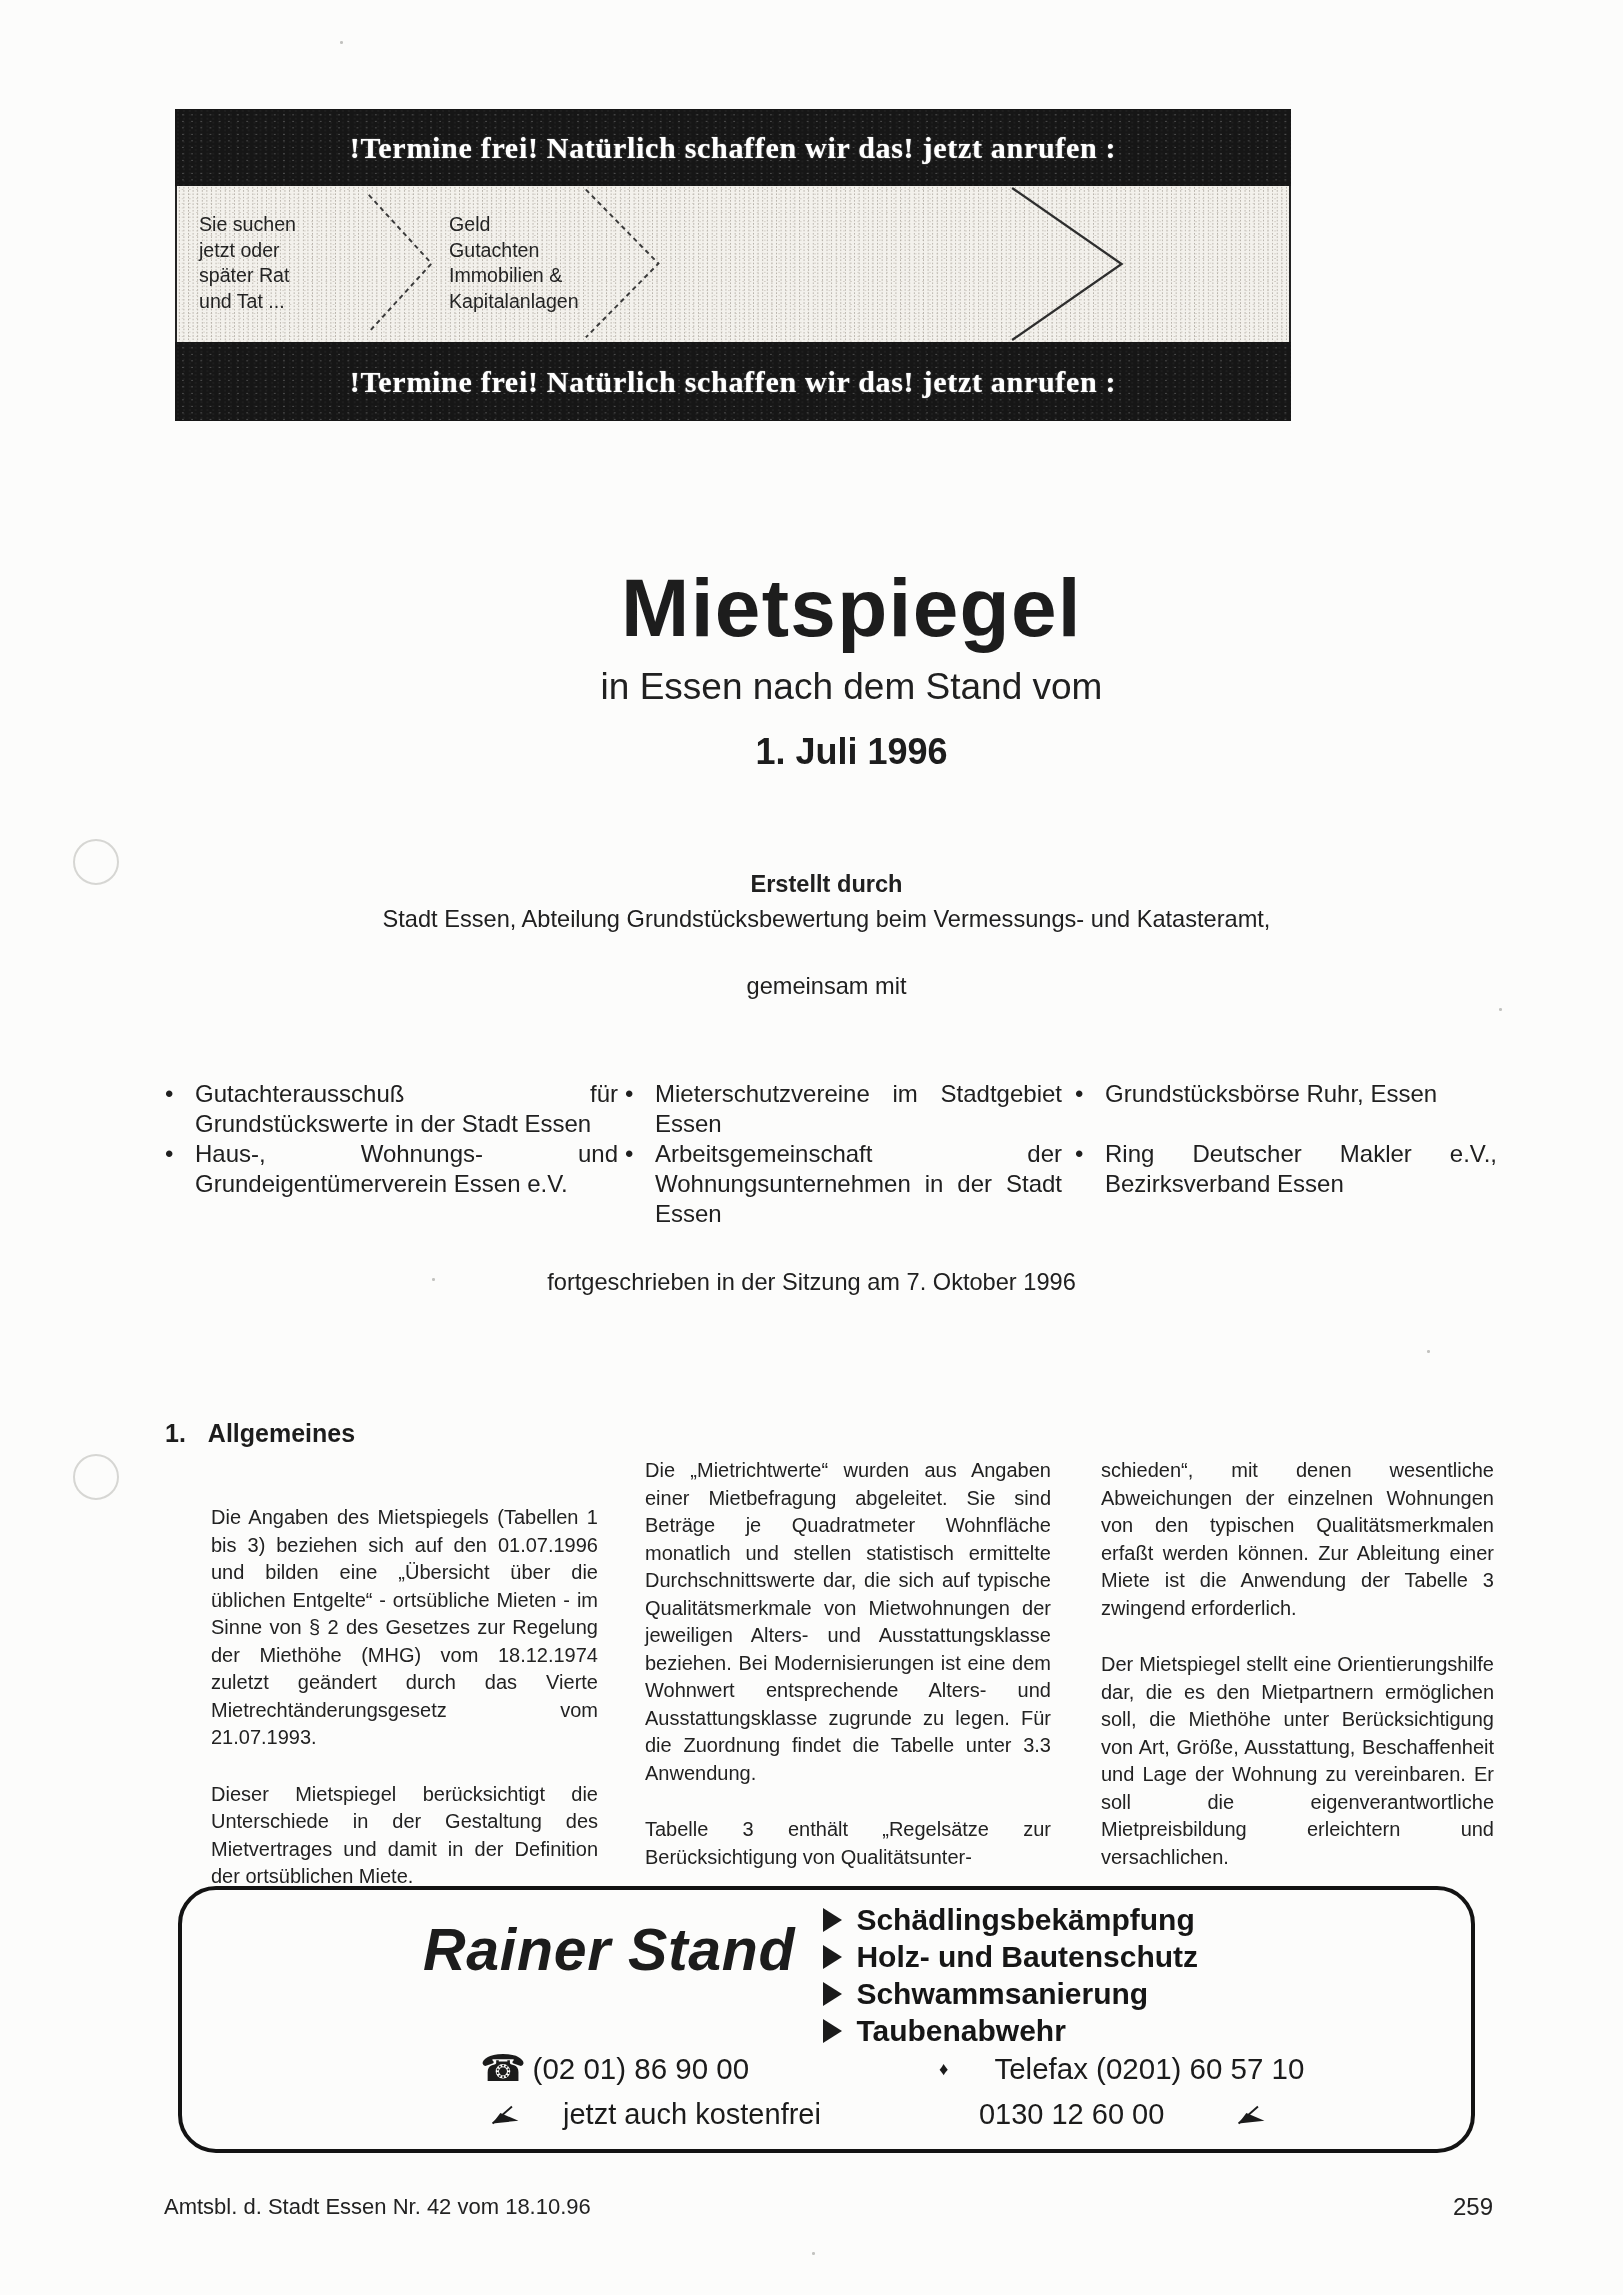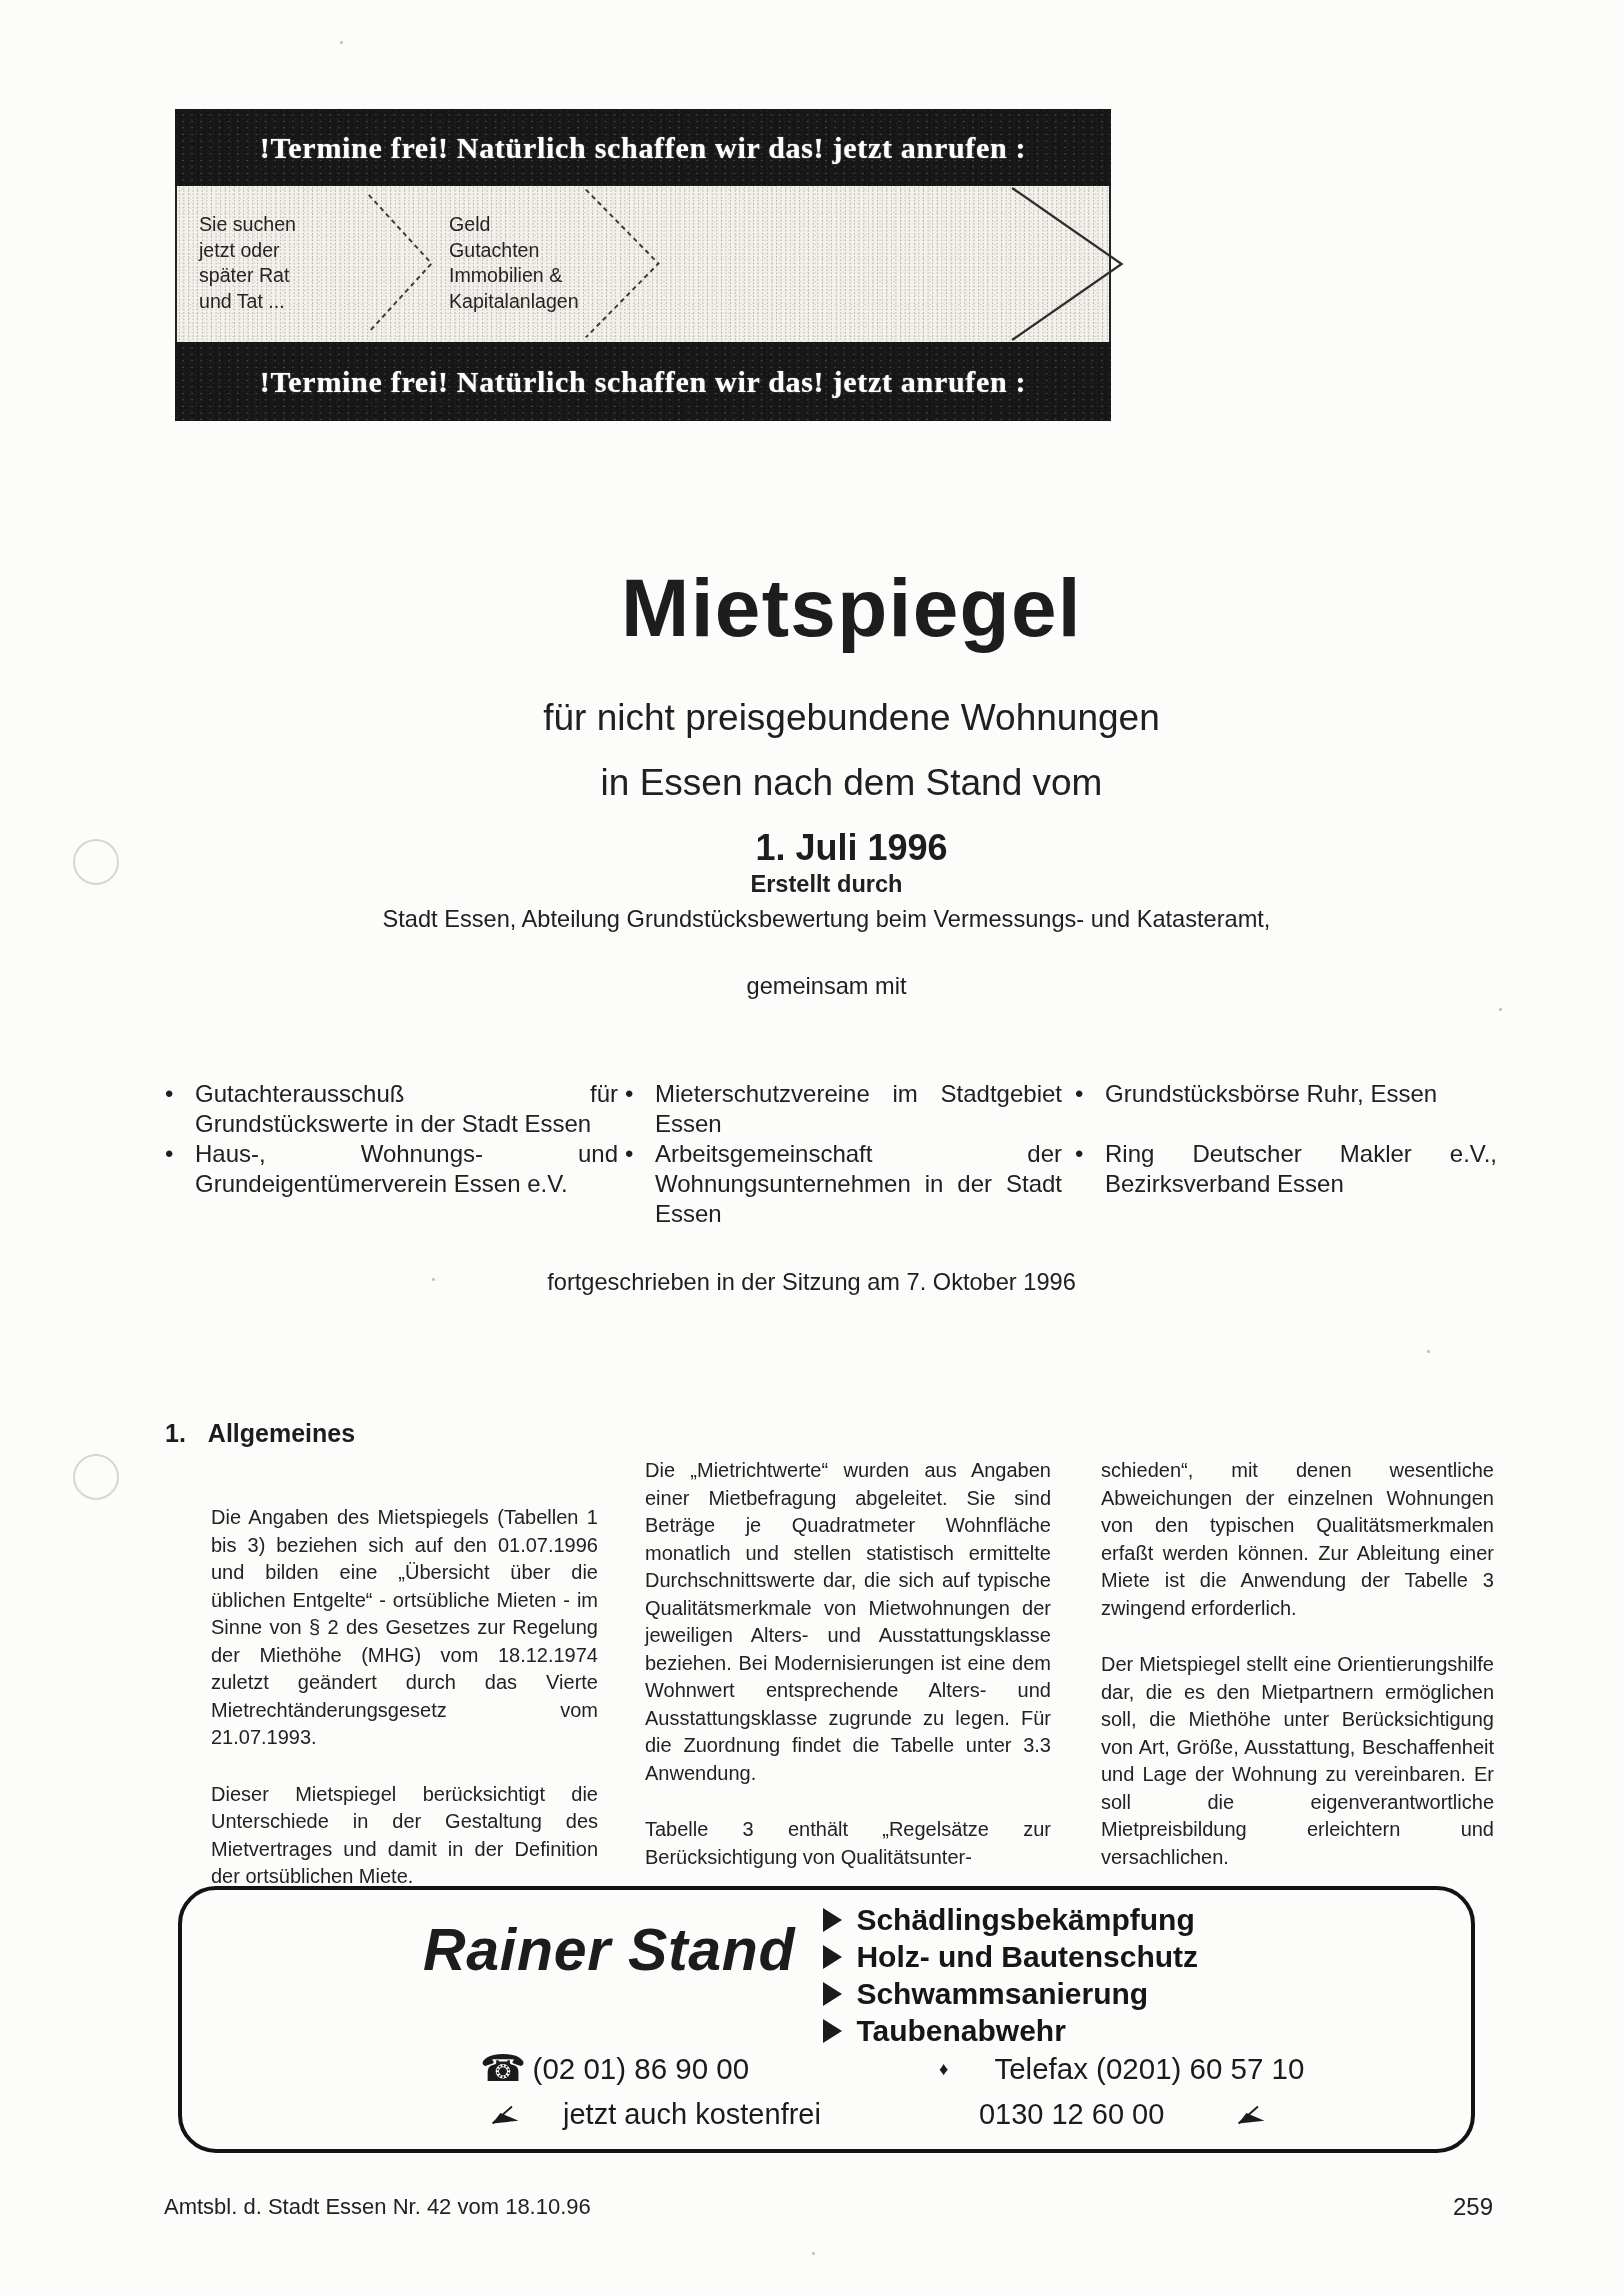--- a/index.html
+++ b/index.html
@@ -9,21 +9,21 @@
     font-family:"Liberation Sans", sans-serif; overflow:hidden;
   }
 
   
   .hole { position:absolute; left:73px; width:42px; height:42px;
           border:2.6px solid #c9c9c6; border-radius:50%; opacity:.75; }
   .hole1 { top:839px; } .hole2 { top:1454px; }
   .speck { position:absolute; width:2.6px; height:2.6px; background:#8a8a86; border-radius:50%; opacity:.5; }
 
   
-  .ad-top { position:absolute; left:175px; top:109px; width:936px; height:312px;border-radius:18px; }
+  .ad-top { position:absolute; left:175px; top:109px; width:1116px; height:312px;border-radius:18px; }
   .ad-banner {
     position:absolute; left:0; width:100%; height:77px;
     display:flex; align-items:center; justify-content:center;
     background-color:#161616;
     background-image:
       radial-gradient(rgba(255,255,255,.45) 0.7px, transparent 0.9px),
       radial-gradient(rgba(255,255,255,.25) 0.7px, transparent 1px);
     background-size:5.9px 3.9px, 9.2px 6.5px; background-position:0 0, 3.3px 2.6px;
   }
   .ad-banner.top { top:0; }
@@ -167,21 +167,20 @@
 
     </div>
 
     <div class="ad-banner bottom">
       <span class="txt">!Termine frei!  Natürlich schaffen wir das! jetzt anrufen :</span>
     </div>
   </div>
 
   <div class="title-wrap">
     <div class="main-title">Mietspiegel</div>
-    <div class="sub1">für nicht preisgebundene Wohnungen</div>
     <div class="sub2">in Essen nach dem Stand vom</div>
     <div class="sub3">1. Juli 1996</div>
   </div>
 
   <div class="created">
     <div class="head">Erstellt durch</div>
     <div class="body">Stadt Essen, Abteilung Grundstücksbewertung beim Vermessungs- und Katasteramt,</div>
     <div class="joint">gemeinsam mit</div>
   </div>
 

